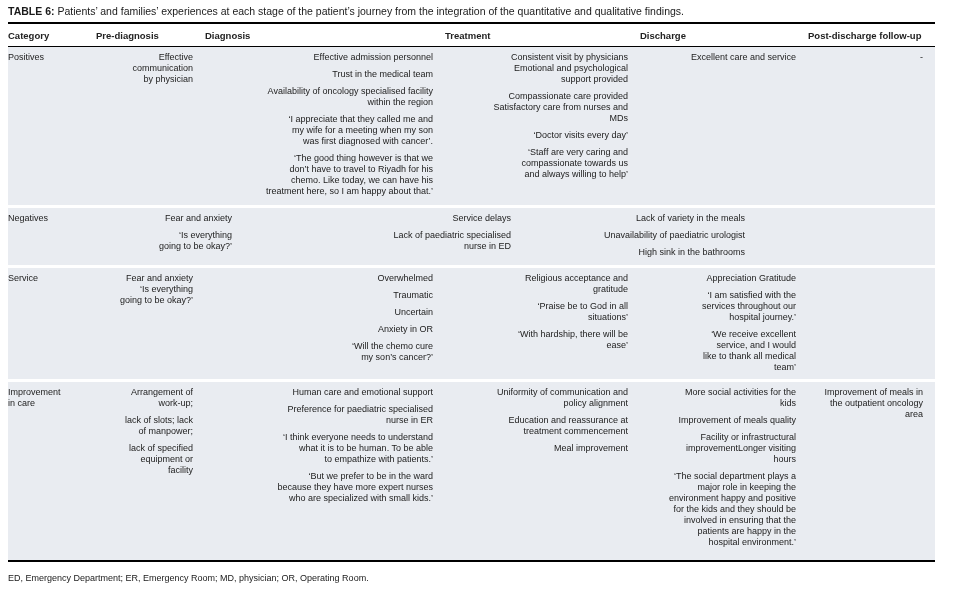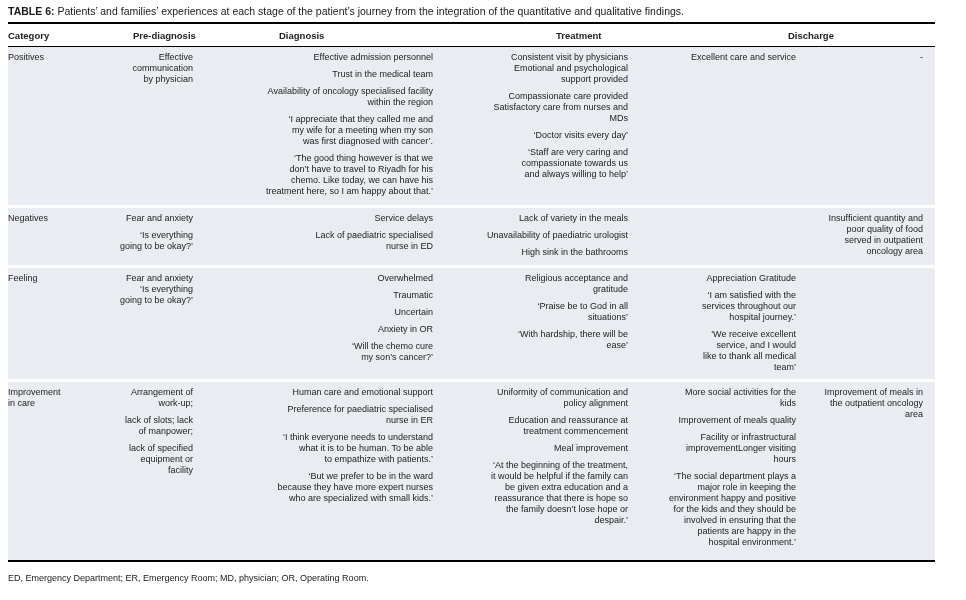--- a/index.html
+++ b/index.html
@@ -22,38 +22,37 @@
     color:#1a1a1a;
   }
   .table-title .t-label{font-weight:bold;}
   .table-title .t-text{margin-left:3px;}
   .grid{
     display:grid;
     grid-template-columns:88px 109px 240px 195px 168px 127px;
   }
   .thead{
     border-bottom:1.5px solid #000;
-    gap:37px;
   }
   .th{
     font-weight:bold;
     font-size:9.5px;
     line-height:11px;
     padding:6px 10px 5px 0;
   }
   .tbody{
     border-bottom:2.5px solid #000;
   }
   .tr{
     background:#e9ecf1;
     margin-bottom:3px;
   }
   .tr:last-child{margin-bottom:0;}
   .tr:nth-child(1){min-height:158px;}
-  .tr:nth-child(2){min-height:57px;}
+  .tr:nth-child(2){min-height:57px;gap:39px;}
   .tr:nth-child(3){min-height:111px;}
   .tr:nth-child(4){min-height:178px;}
   .td{
     font-size:9px;
     line-height:11px;
     padding:5px 12px 5px 0;
     white-space:pre-line;
   }
   .td p{
     margin:0 0 6px 0;
@@ -116,21 +115,21 @@
           <div class="td"><p>Service delays</p><p>Lack of paediatric specialised
 nurse in ED</p></div>
           <div class="td"><p>Lack of variety in the meals</p><p>Unavailability of paediatric urologist</p><p>High sink in the bathrooms</p></div>
           <div class="td"></div>
           <div class="td"><p>Insufficient quantity and
 poor quality of food
 served in outpatient
 oncology area</p></div>
         </div>
         <div class="grid tr">
-          <div class="td">Feeling</div>
+          <div class="td">Service</div>
           <div class="td"><p>Fear and anxiety
 ‘Is everything
 going to be okay?’</p></div>
           <div class="td"><p>Overwhelmed</p><p>Traumatic</p><p>Uncertain</p><p>Anxiety in OR</p><p>‘Will the chemo cure
 my son’s cancer?’</p></div>
           <div class="td"><p>Religious acceptance and
 gratitude</p><p>‘Praise be to God in all
 situations’</p><p>‘With hardship, there will be
 ease’</p></div>
           <div class="td"><p>Appreciation Gratitude</p><p>‘I am satisfied with the
@@ -149,26 +148,21 @@
 equipment or
 facility</p></div>
           <div class="td"><p>Human care and emotional support</p><p>Preference for paediatric specialised
 nurse in ER</p><p>‘I think everyone needs to understand
 what it is to be human. To be able
 to empathize with patients.’</p><p>‘But we prefer to be in the ward
 because they have more expert nurses
 who are specialized with small kids.’</p></div>
           <div class="td"><p>Uniformity of communication and
 policy alignment</p><p>Education and reassurance at
-treatment commencement</p><p>Meal improvement</p><p>‘At the beginning of the treatment,
-it would be helpful if the family can
-be given extra education and a
-reassurance that there is hope so
-the family doesn’t lose hope or
-despair.’</p></div>
+treatment commencement</p><p>Meal improvement</p></div>
           <div class="td"><p>More social activities for the
 kids</p><p>Improvement of meals quality</p><p>Facility or infrastructural
 improvementLonger visiting
 hours</p><p>‘The social department plays a
 major role in keeping the
 environment happy and positive
 for the kids and they should be
 involved in ensuring that the
 patients are happy in the
 hospital environment.’</p></div>

